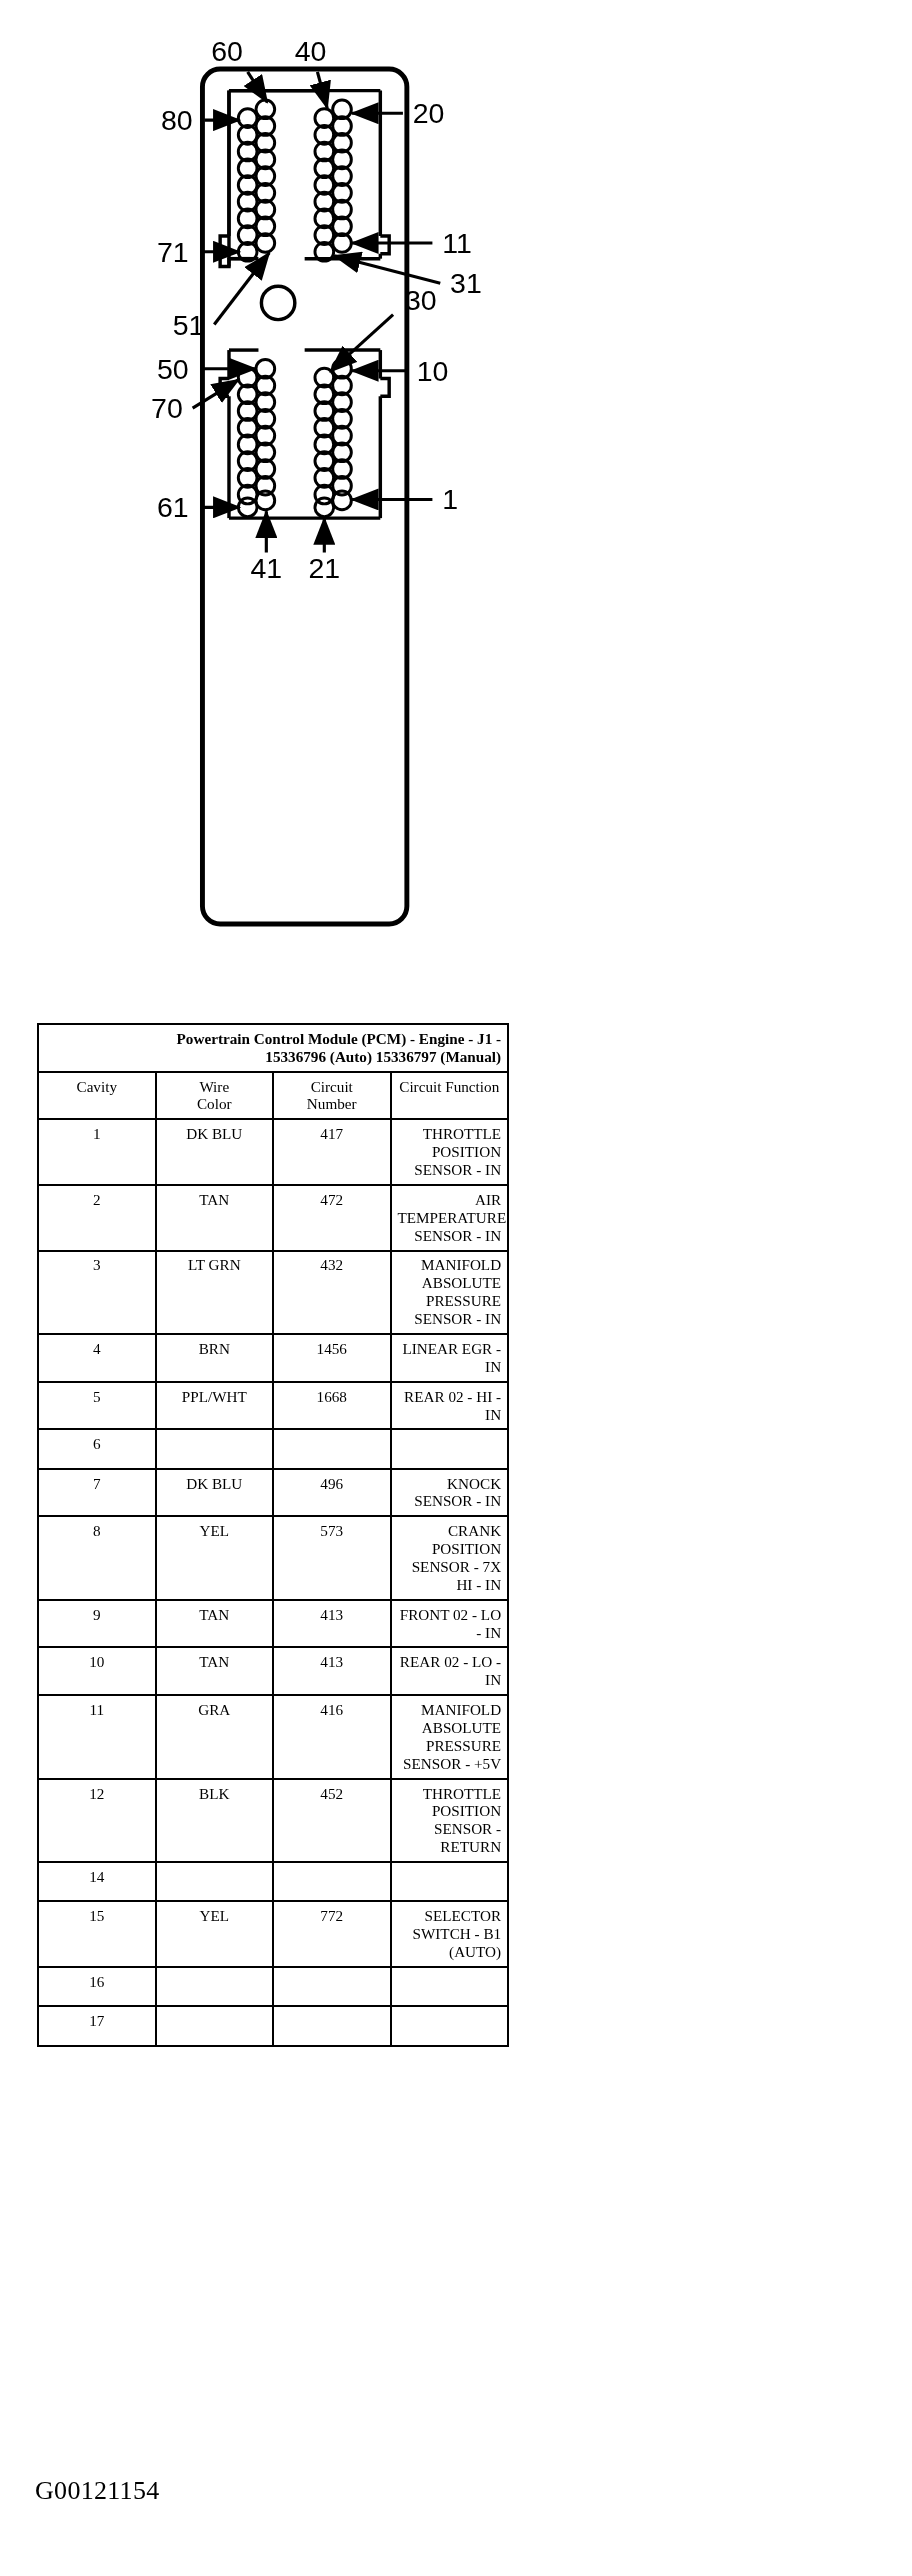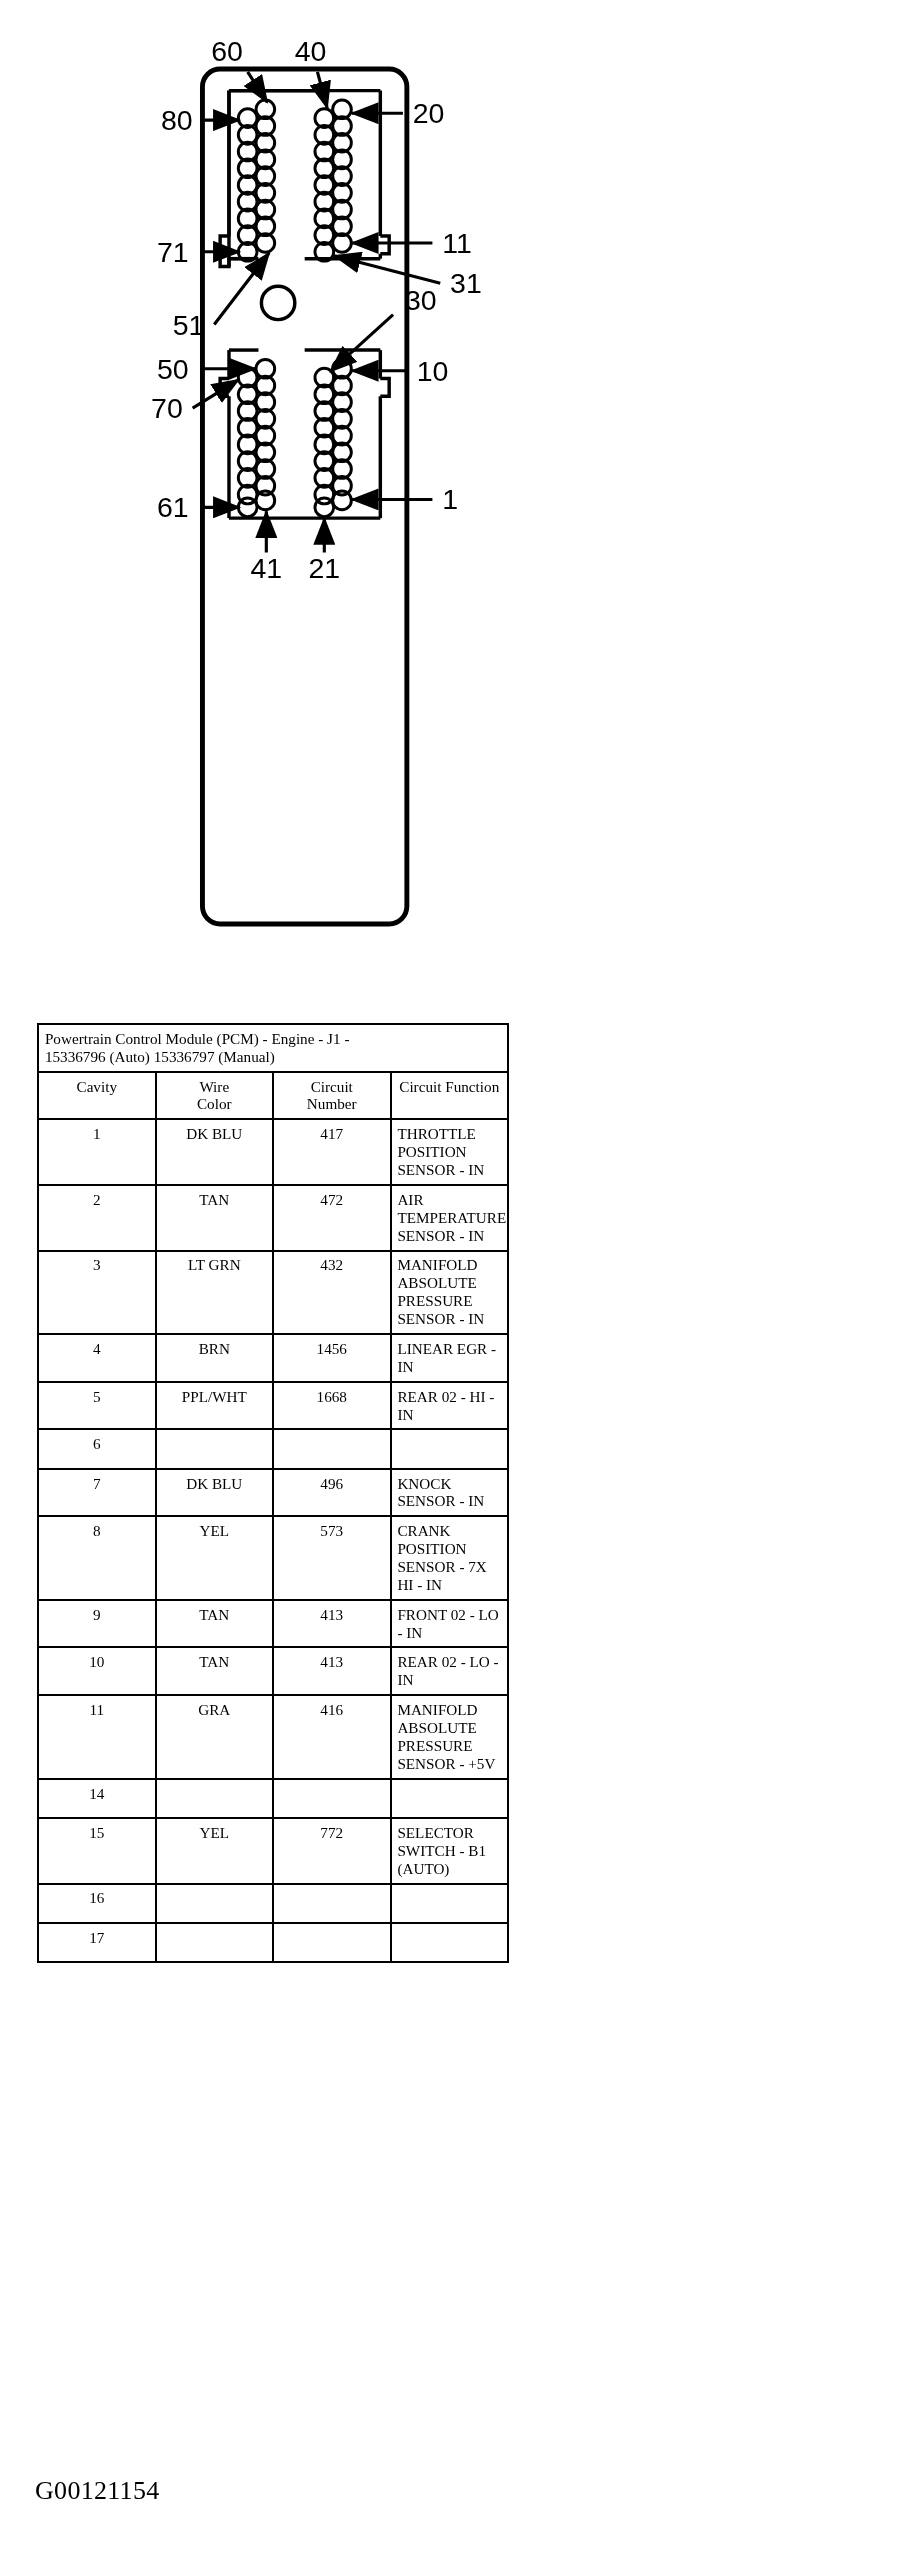--- a/index.html
+++ b/index.html
@@ -48,39 +48,39 @@
     border: 2.9px solid #000;
   }
   table.pinout td, table.pinout th {
     border: 2px solid #000;
     padding: 4.9px 5.9px;
     vertical-align: top;
     font-size: 15.2px;
     line-height: 1.18;
   }
   .tbl-title {
-    text-align: left;
-    font-weight: normal;
+    text-align: right;
+    font-weight: bold;
     font-size: 16.7px;
     line-height: 1.25;
     padding: 7.9px 9.8px 8.8px 9.8px;
     border-bottom: 2.9px solid #000;
   }
   .col-head {
     text-align: center;
     font-weight: normal;
     font-size: 16.7px;
     padding: 8.8px 3.9px 9.8px 3.9px;
     border-bottom: 2.9px solid #000;
     vertical-align: middle;
   }
   .c-cavity { width: 85px; text-align: center; vertical-align: top; }
   .c-color  { width: 98px; text-align: center; vertical-align: top; }
   .c-circuit{ width: 98px; text-align: center; vertical-align: top; margin-top: 23px; }
-  .c-func   { text-align: left; vertical-align: top; margin-left: 28px; }
+  .c-func   { text-align: right; vertical-align: top; margin-left: 28px; }
   tr.data-row td { height: 27.5px; }
 
   
   #figure-id {
     position: absolute;
     left: 35px;
     top: 2476px;
     font-family: Liberation Serif, serif;
     font-size: 26px;
     letter-spacing: 0.3px;
@@ -385,20 +385,26 @@
           <td class="c-circuit">413</td>
           <td class="c-func">REAR 02 - LO - IN</td>
         </tr>
         <tr class="data-row">
           <td class="c-cavity">11</td>
           <td class="c-color">GRA</td>
           <td class="c-circuit">416</td>
           <td class="c-func">MANIFOLD ABSOLUTE PRESSURE SENSOR - +5V</td>
         </tr>
         <tr class="data-row">
+          <td class="c-cavity">12</td>
+          <td class="c-color">BLK</td>
+          <td class="c-circuit">452</td>
+          <td class="c-func">THROTTLE POSITION SENSOR - RETURN</td>
+        </tr>
+        <tr class="data-row">
           <td class="c-cavity">14</td>
           <td class="c-color"></td>
           <td class="c-circuit"></td>
           <td class="c-func"></td>
         </tr>
         <tr class="data-row">
           <td class="c-cavity">15</td>
           <td class="c-color">YEL</td>
           <td class="c-circuit">772</td>
           <td class="c-func">SELECTOR SWITCH - B1 (AUTO)</td>

